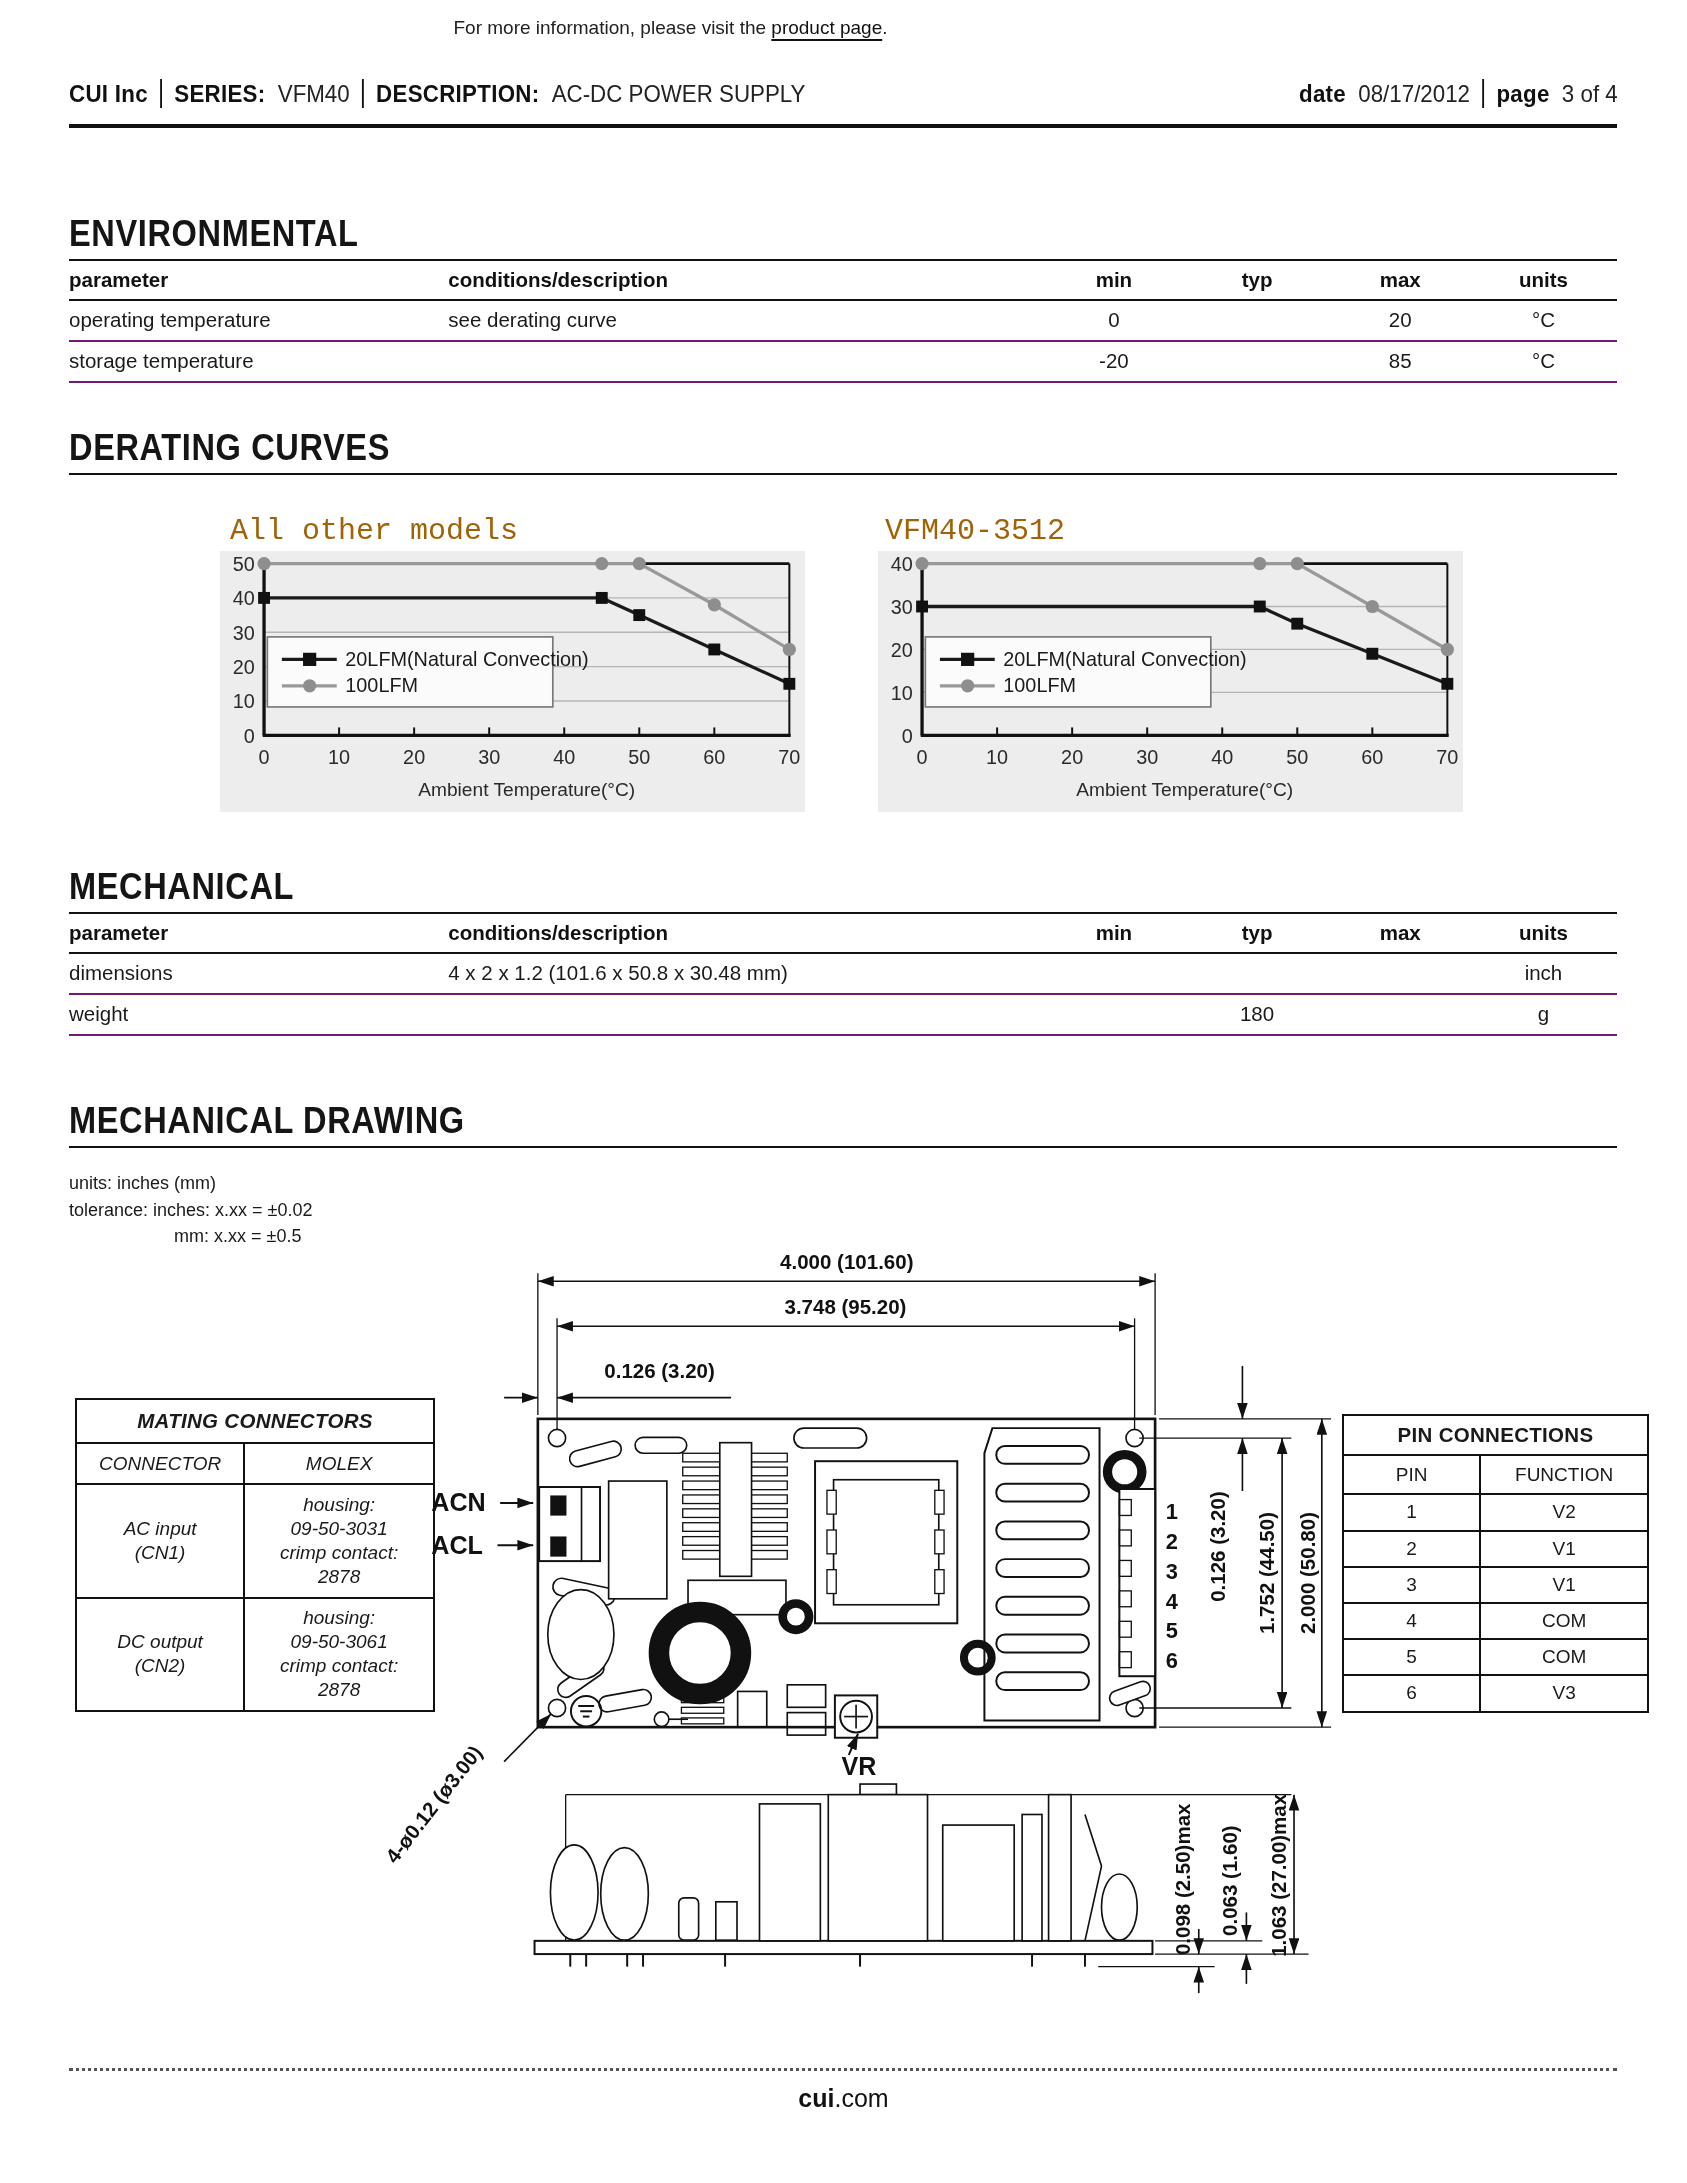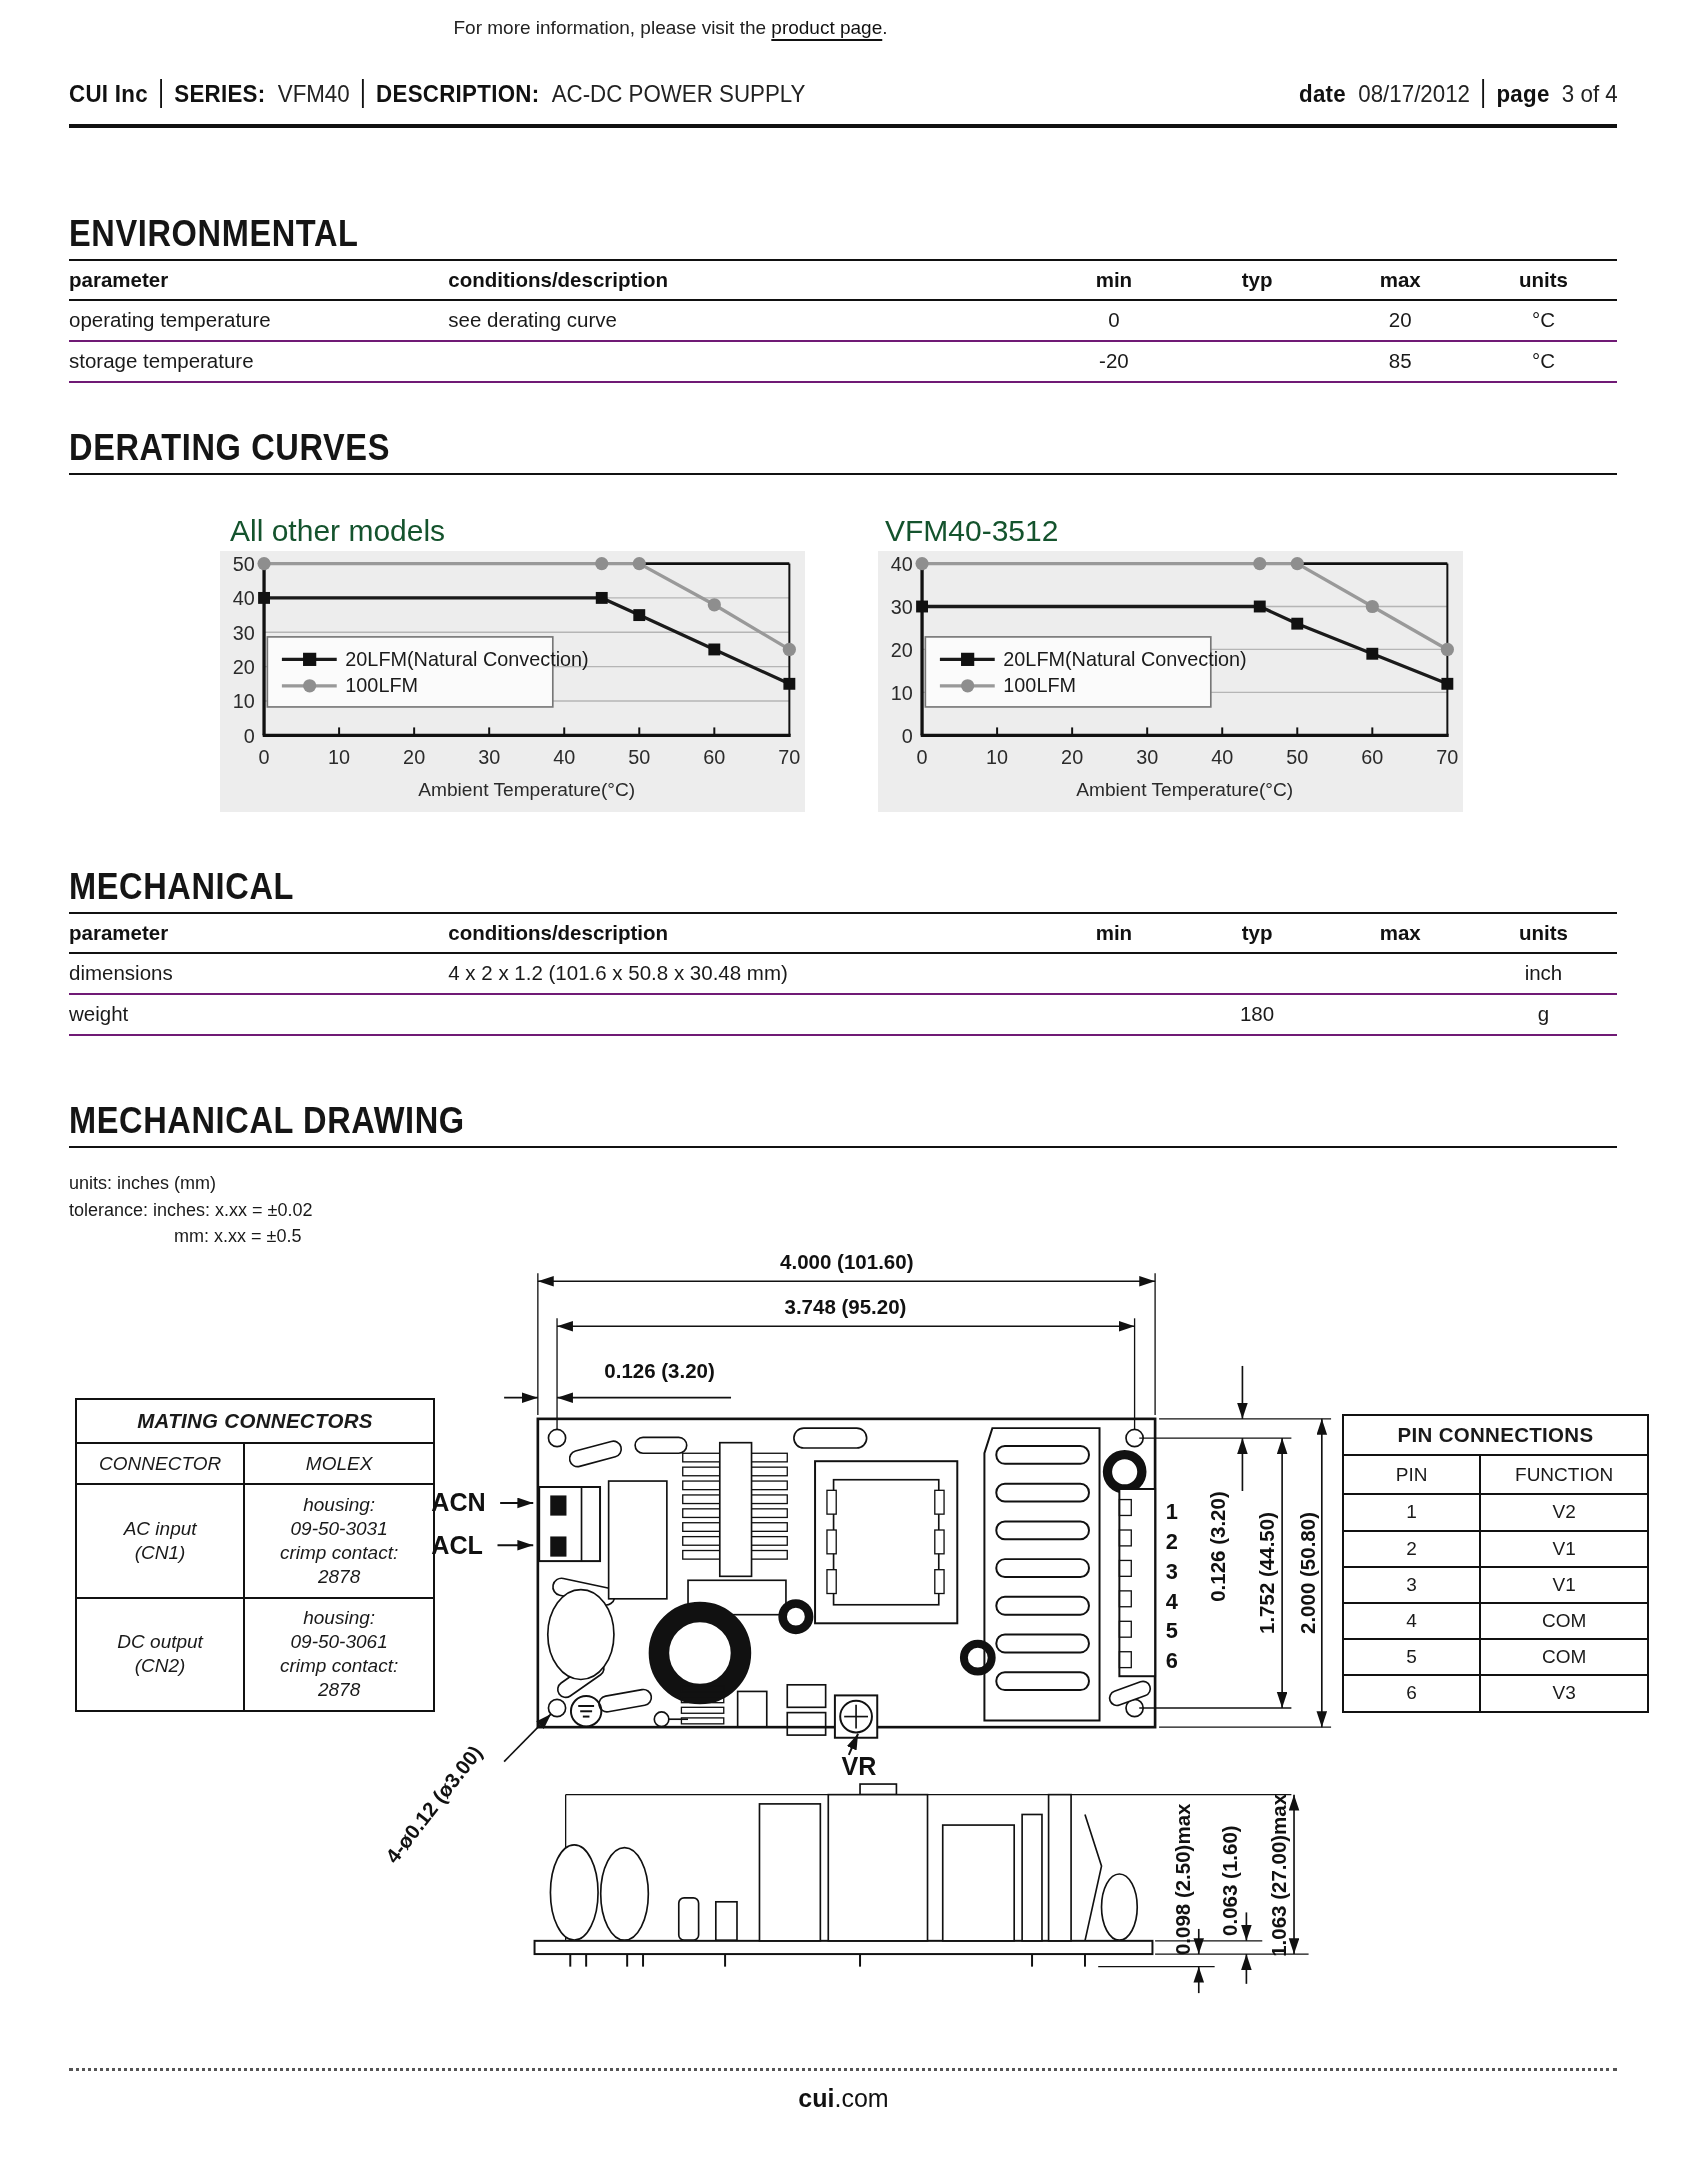--- a/index.html
+++ b/index.html
@@ -23,21 +23,21 @@
   .section{position:absolute;left:69px;width:1548px;}
   .section h2{margin:0;padding:0 0 6.6px 0;border-bottom:2.6px solid #111;line-height:1;}
   .section h2 span{display:inline-block;font-size:37px;font-weight:bold;letter-spacing:0.7px;
                    transform:scaleX(0.88);transform-origin:left;color:#151515;}
   table.spec{border-collapse:collapse;width:1548px;table-layout:fixed;font-size:20.5px;}
   table.spec th{font-weight:bold;text-align:left;border-bottom:2px solid #111;height:38px;padding:0;}
   table.spec td{border-bottom:2px solid #701a75;height:39px;padding:0;font-size:20.5px;color:#1a1a1a;}
   table.spec th.c,table.spec td.c{text-align:center;}
 
   
-  .charttitle{font-size:30px;color:#14532d;}
+  .charttitle{font-size:30px;color:#a16207;font-family:Liberation Mono, monospace;}
   svg.chartpanel{background:#ededed;}
   svg.chartpanel text.tick{font:30px "Liberation Sans",sans-serif;fill:#2a2a2a;}
   svg.chartpanel text.axlab{font:29px "Liberation Sans",sans-serif;fill:#2a2a2a;}
   svg.chartpanel text.leg{font:30px "Liberation Sans",sans-serif;fill:#1a1a1a;}
 
   
   .drawnotes{left:69px;top:1170px;font-size:18px;line-height:26.5px;color:#1a1a1a;}
   .drawnotes .ind{padding-left:105px;}
 
   

